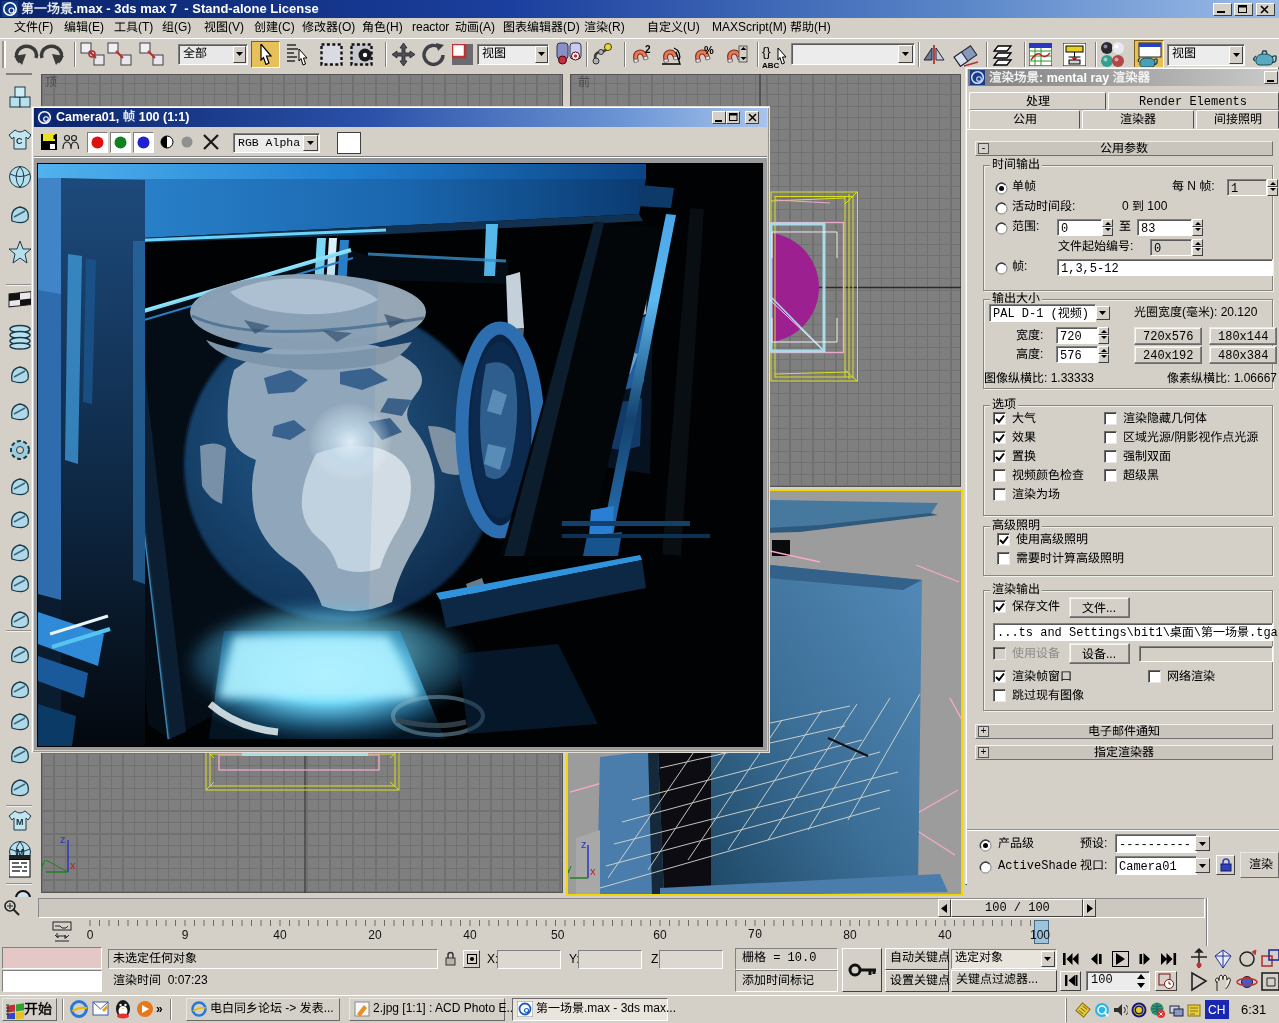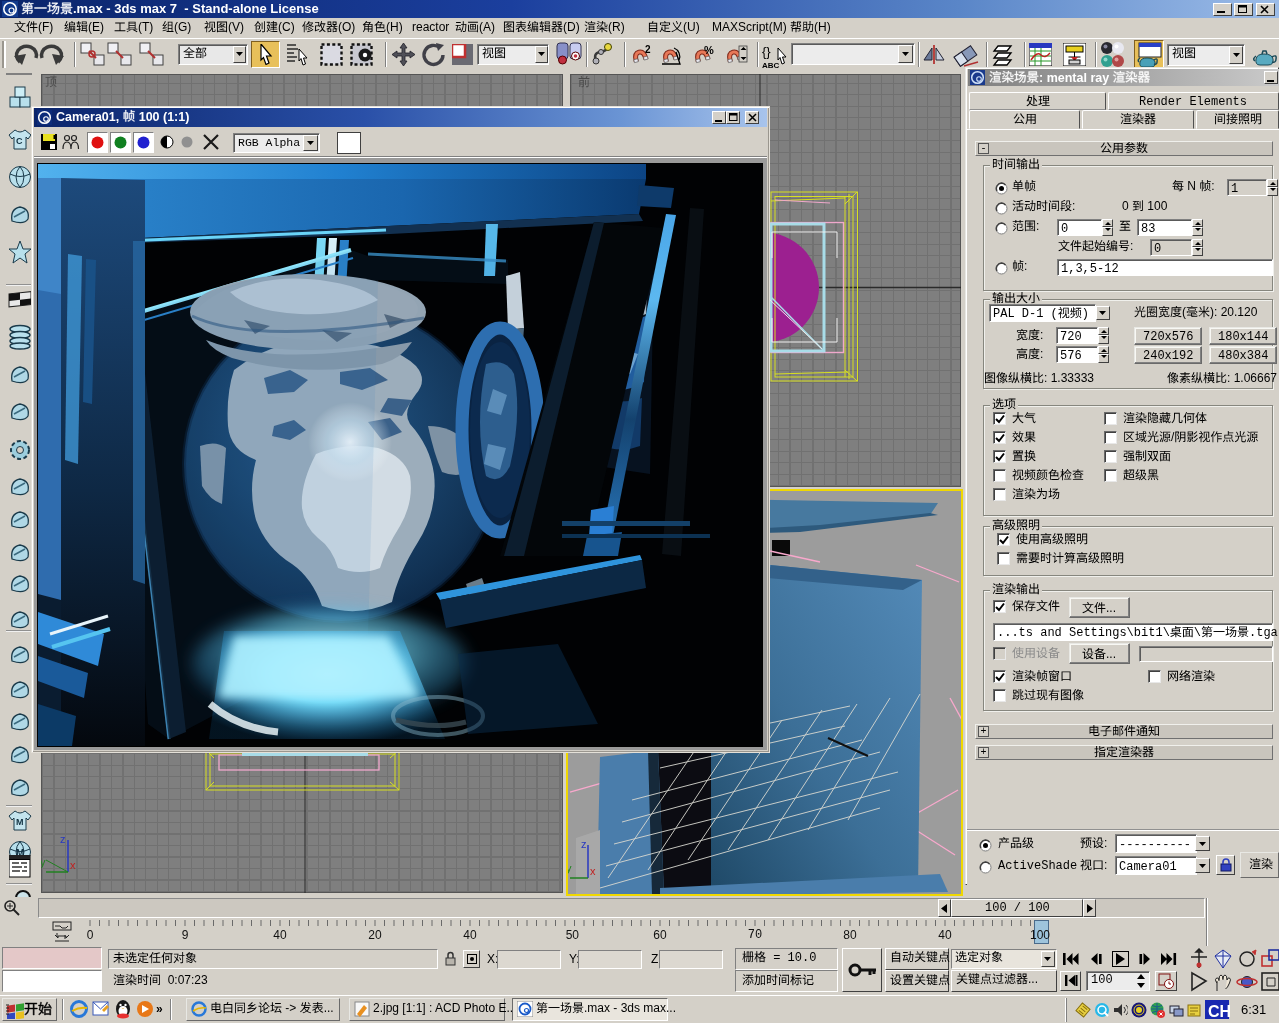--- a/index.html
+++ b/index.html
@@ -657,21 +657,21 @@
       <line x1="983.0" y1="1" x2="983.0" y2="7" stroke="#6a6a6a"></line>
       <line x1="992.5" y1="1" x2="992.5" y2="7" stroke="#6a6a6a"></line>
       <line x1="1002.0" y1="1" x2="1002.0" y2="7" stroke="#6a6a6a"></line>
     </svg>
     <div class="a" style="left:1034px;top:920px;width:15px;height:24px;background:#9ec4dc;border:1px solid #4a6a8a"></div>
     <div class="a" style="left:76.0px;top:928px;width:28px;text-align:center;font-size:12px;color:#111;font-family:'Liberation Sans'">0</div>
     <div class="a" style="left:171.0px;top:928px;width:28px;text-align:center;font-size:12px;color:#111;font-family:'Liberation Sans'">9</div>
     <div class="a" style="left:266.0px;top:928px;width:28px;text-align:center;font-size:12px;color:#111;font-family:'Liberation Sans'">40</div>
     <div class="a" style="left:361.0px;top:928px;width:28px;text-align:center;font-size:12px;color:#111;font-family:'Liberation Sans'">20</div>
     <div class="a" style="left:456.0px;top:928px;width:28px;text-align:center;font-size:12px;color:#111;font-family:'Liberation Sans'">40</div>
-    <div class="a" style="left:551.0px;top:928px;width:28px;text-align:right;font-size:12px;color:#111;font-family:'Liberation Sans'">50</div>
+    <div class="a" style="left:551.0px;top:928px;width:28px;text-align:left;font-size:12px;color:#111;font-family:'Liberation Sans'">50</div>
     <div class="a" style="left:646.0px;top:928px;width:28px;text-align:center;font-size:12px;color:#111;font-family:'Liberation Sans'">60</div>
     <div class="a" style="left:741.0px;top:928px;width:28px;text-align:center;font-size:12px;color:#111;font-family:Liberation Mono, monospace">70</div>
     <div class="a" style="left:836.0px;top:928px;width:28px;text-align:center;font-size:12px;color:#111;font-family:'Liberation Sans'">80</div>
     <div class="a" style="left:931.0px;top:928px;width:28px;text-align:center;font-size:12px;color:#111;font-family:'Liberation Sans'">40</div>
     <div class="a" style="left:1026.0px;top:928px;width:28px;text-align:center;font-size:12px;color:#111;font-family:'Liberation Sans'">100</div>
     <svg class="a" style="left:52px;top:921px" width="20" height="22">
       <rect x="1" y="1" width="18" height="8" fill="none" stroke="#222"></rect>
       <path d="M3 5 h5 l2 2 h4 l2 -2" stroke="#222" fill="none"></path>
       <path d="M3 14 l3 3 v-2 h8 v2 l3 -3 M3 20 h14" stroke="#222" fill="none"></path>
       <path d="M5 12 v4 M13 18 v-4" stroke="#222"></path>
@@ -938,21 +938,21 @@
     </svg>
     <svg class="a" style="left:1167.5px;top:1002px" width="16" height="16">
       <rect x="2" y="4" width="9" height="7" fill="#c8d4e8" stroke="#223"></rect>
       <rect x="6" y="7" width="9" height="7" fill="#8898c8" stroke="#223"></rect>
     </svg>
     <svg class="a" style="left:1186.0px;top:1002px" width="16" height="16">
       <rect x="2" y="3" width="12" height="11" fill="#e8d040" stroke="#887010"></rect>
       <path d="M4 6 h8 M4 9 h8 M4 12 h5" stroke="#887010"></path>
     </svg>
     <div class="a" style="left:1205px;top:1000px;width:24px;height:19px;background:#1828b0"></div>
-    <div class="a" style="left:1208px;top:1003px;font-size:16px;font-weight:bold;color:#fff;font-family:'Liberation Sans'">CH</div>
+    <div class="a" style="left:1208px;top:1003px;font-size:12px;font-weight:normal;color:#fff;font-family:'Liberation Sans'">CH</div>
     <svg class="a" style="left:1241px;top:1003px;overflow:visible" width="40" height="16.9">
       <text x="0" y="11.05" font-family="Liberation Sans" font-size="13px" fill="#000" xml:space="preserve">6:31</text>
     </svg>
     <div class="a" style="left:31px;top:106px;width:739px;height:647px;background:#d4d0c8;border:1px solid #e4e0d8;box-shadow:inset 1px 1px 0 #fff,inset -1px -1px 0 #9a968e"></div>
     <div class="a" style="left:34px;top:108px;width:733px;height:19px;background:linear-gradient(90deg,#0a246a,#2a50a8 45%,#6a94d4 80%,#a8c4ec)"></div>
     <svg class="a" style="left:37px;top:110px" width="15" height="15">
       <rect width="15" height="15" fill="#0d2c7a"></rect>
       <circle cx="7.5" cy="7.5" r="5.8" fill="none" stroke="#fff" stroke-width="1.5"></circle>
       <circle cx="9" cy="9" r="2.3" fill="none" stroke="#fff" stroke-width="1.1"></circle>
     </svg>

